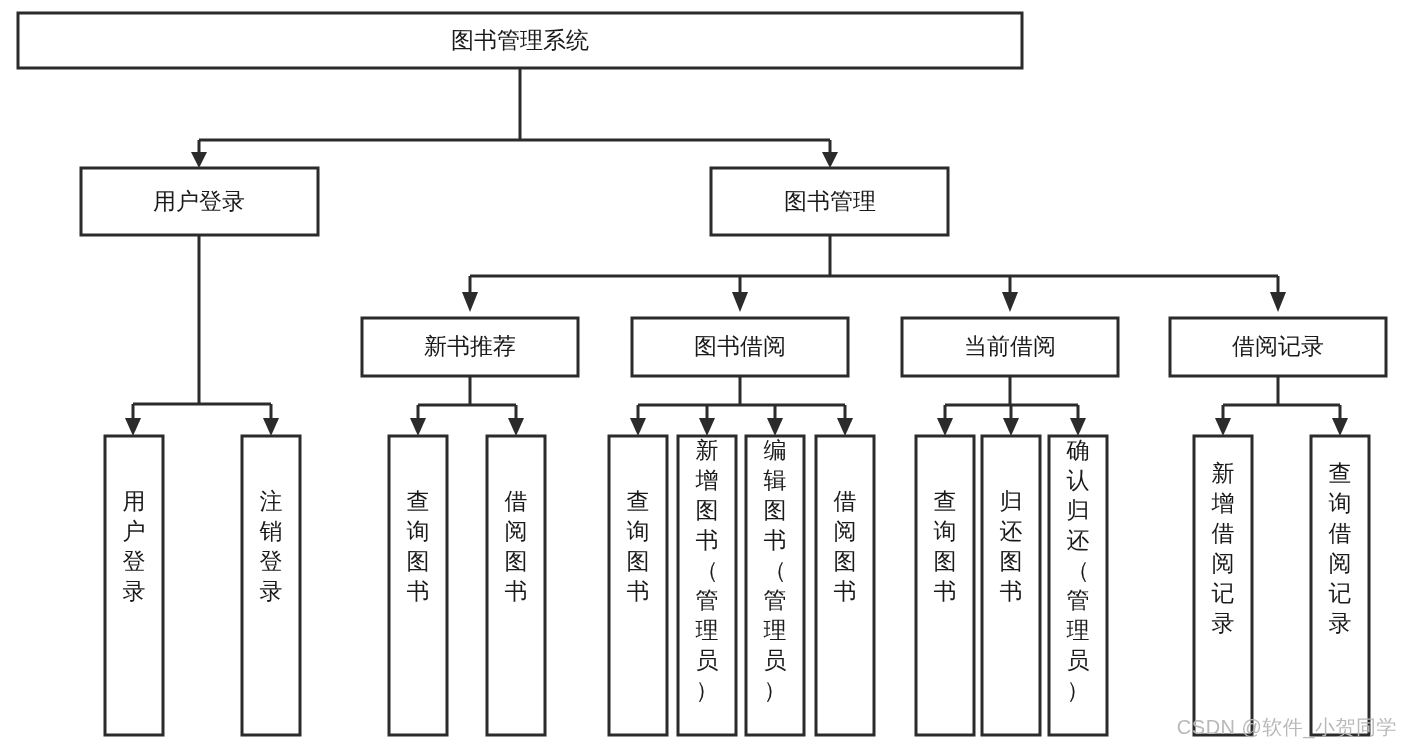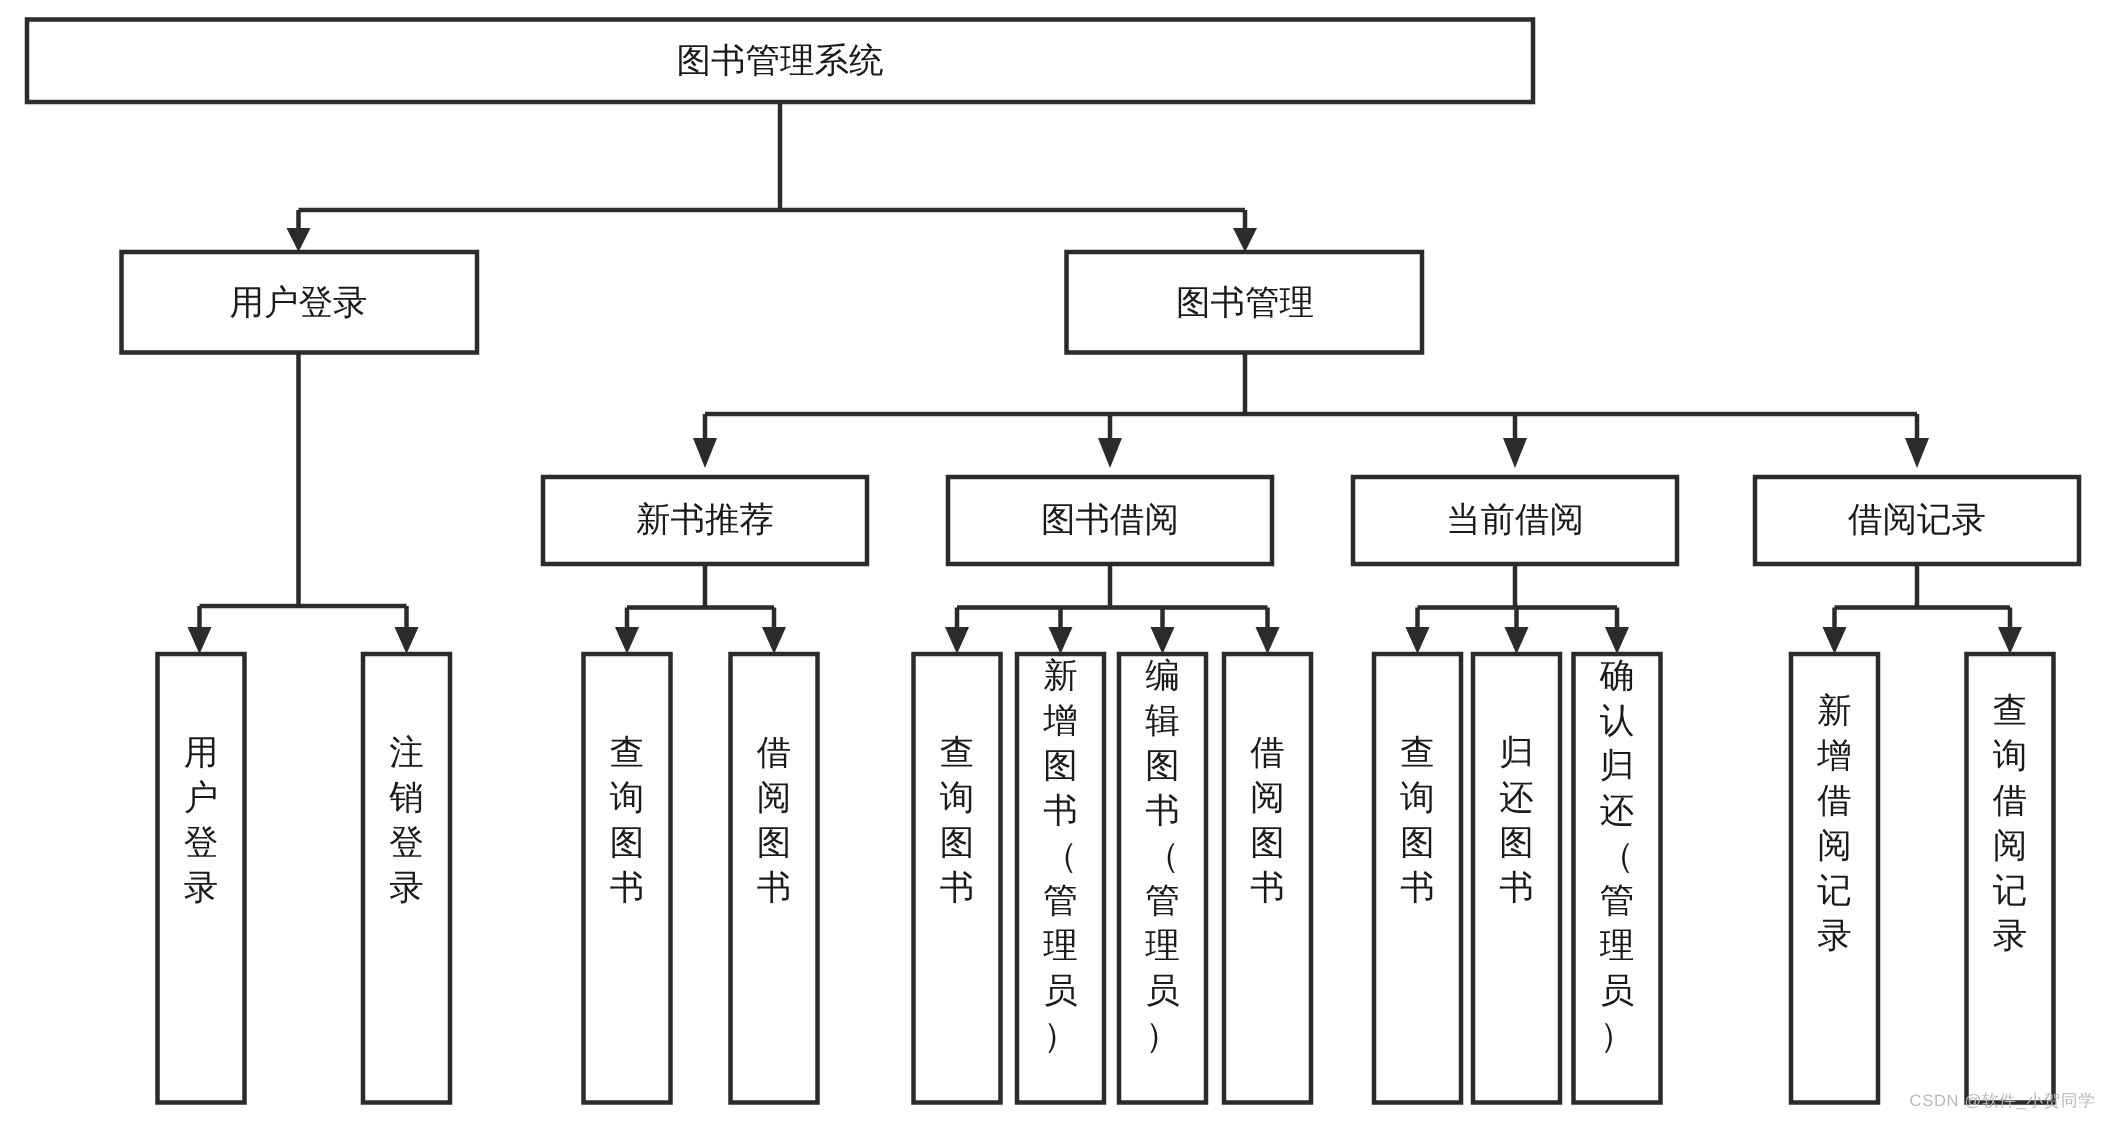--- a/index.html
+++ b/index.html
@@ -44,21 +44,21 @@
   }
   .arrow-head {
     fill: #2b2b2b;
     stroke: none;
   }
   .watermark {
     position: absolute;
     right: 8px;
     bottom: 6px;
     font-family: "Liberation Sans", "DejaVu Sans", sans-serif;
-    font-size: 11px;
+    font-size: 20px;
     color: #b9b9b9;
     white-space: nowrap;
     letter-spacing: 0.5px;
   }
 </style>
 </head>
 <body>
 
 <svg id="diagram" viewBox="0 0 1405 747" xmlns="http://www.w3.org/2000/svg">
 

